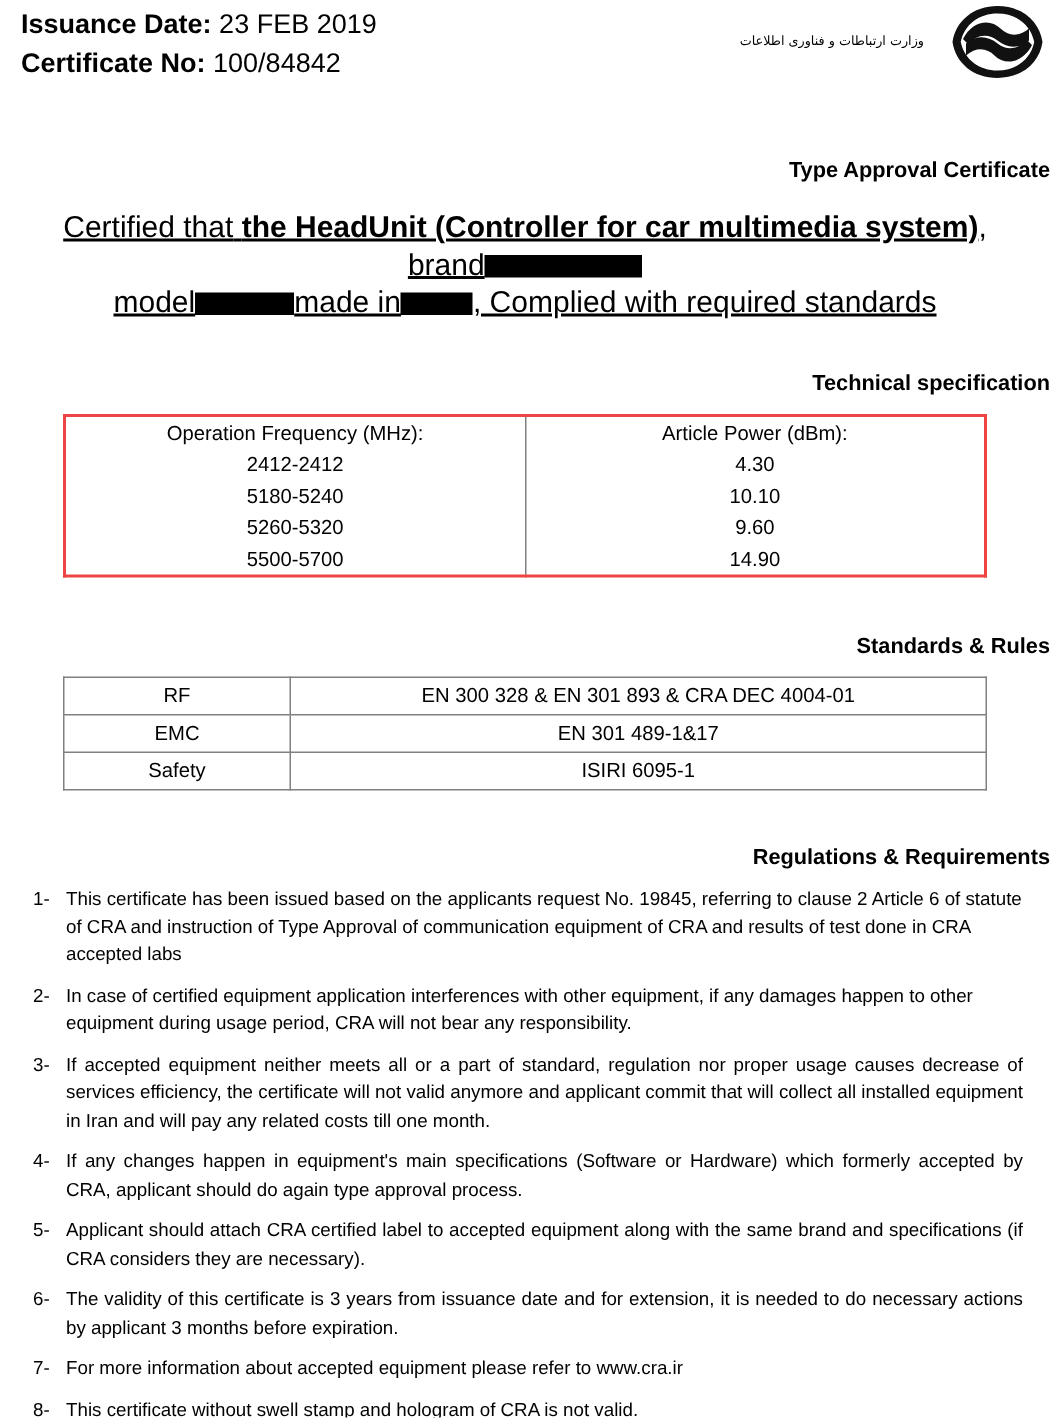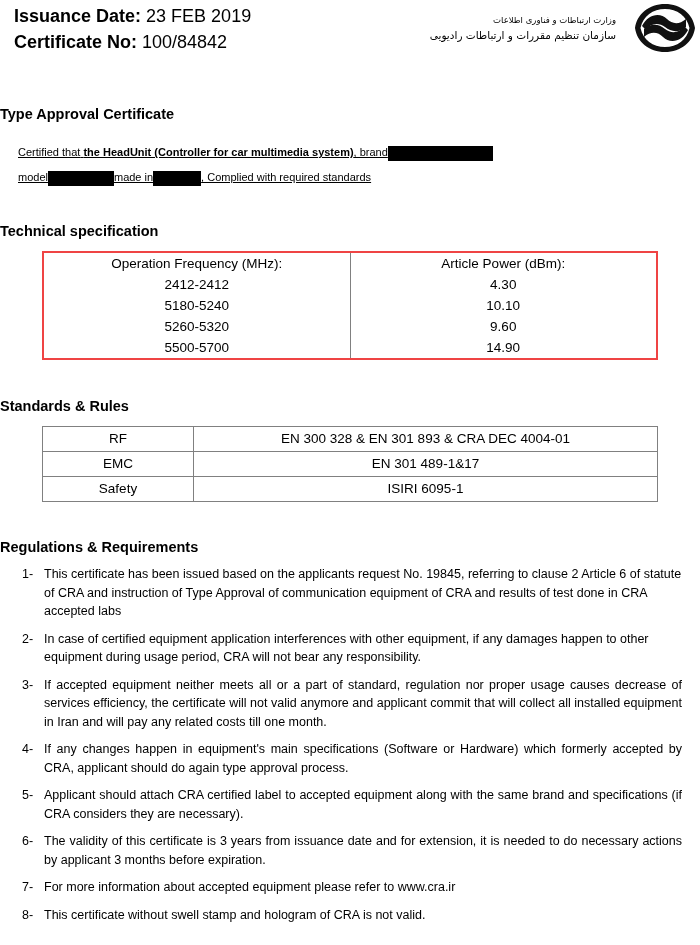--- a/index.html
+++ b/index.html
@@ -58,30 +58,30 @@
   .persian-line2 { font-size: 10.5px; }
 
   .logo {
     width: 62px;
     height: 52px;
     flex: 0 0 auto;
   }
 
   
   .section-title {
-    text-align: left;
+    text-align: right;
     font-weight: bold;
     font-size: 14.5px;
   }
 
   
   .certified {
     margin: 0 18px;
-    text-align: left;
-    font-size: 11px;
+    text-align: center;
+    font-size: 20px;
     line-height: 25px;
   }
   .certified .u {
     text-decoration: underline;
   }
   .strong {
     font-weight: bold;
   }
   .redact {
     display: inline-block;
@@ -169,21 +169,20 @@
     </div>
     <div class="meta-line">
       <span class="meta-label">Certificate No:</span>
       <span class="meta-value">100/84842</span>
     </div>
   </div>
 
   <div class="header-right">
     <div class="persian-block">
       <div class="persian-line1">وزارت ارتباطات و فناوری اطلاعات</div>
-      <div class="persian-line2">سازمان تنظیم مقررات و ارتباطات رادیویی</div>
     </div>
     <svg class="logo" viewBox="0 0 62 52">
       <path d="M31 2 C47 2 59 12 61 26 C59 40 47 50 31 50 C15 50 3 40 1 26 C3 12 15 2 31 2 Z
                M31 7 C19 7 9 14 6.5 26 C9 38 19 45 31 45 C43 45 53 38 55.5 26 C53 14 43 7 31 7 Z" fill="#111111"></path>
       <path d="M8 24 C14 12 26 10 33 17 C38 22 45 23 52 17 L52 25 C45 31 37 30 31 25 C25 20 16 21 12 28 Z" fill="#111111"></path>
       <path d="M54 28 C48 40 36 42 29 35 C24 30 17 29 10 35 L10 27 C17 21 25 22 31 27 C37 32 46 31 50 24 Z" fill="#111111"></path>
     </svg>
   </div>
 </div>
 

